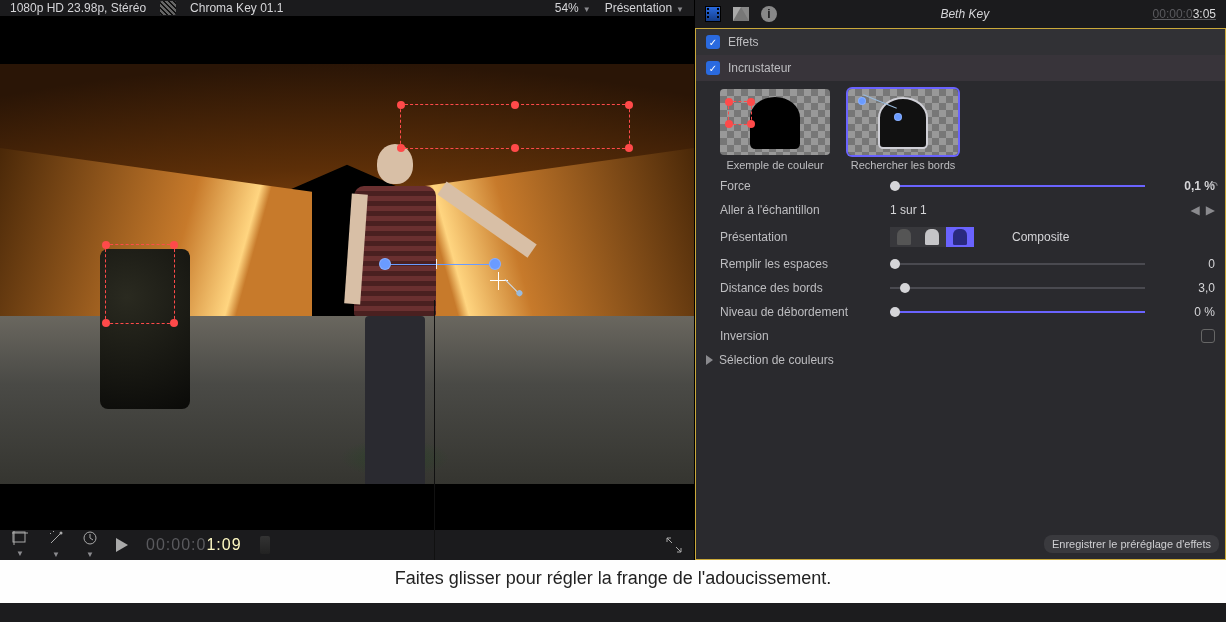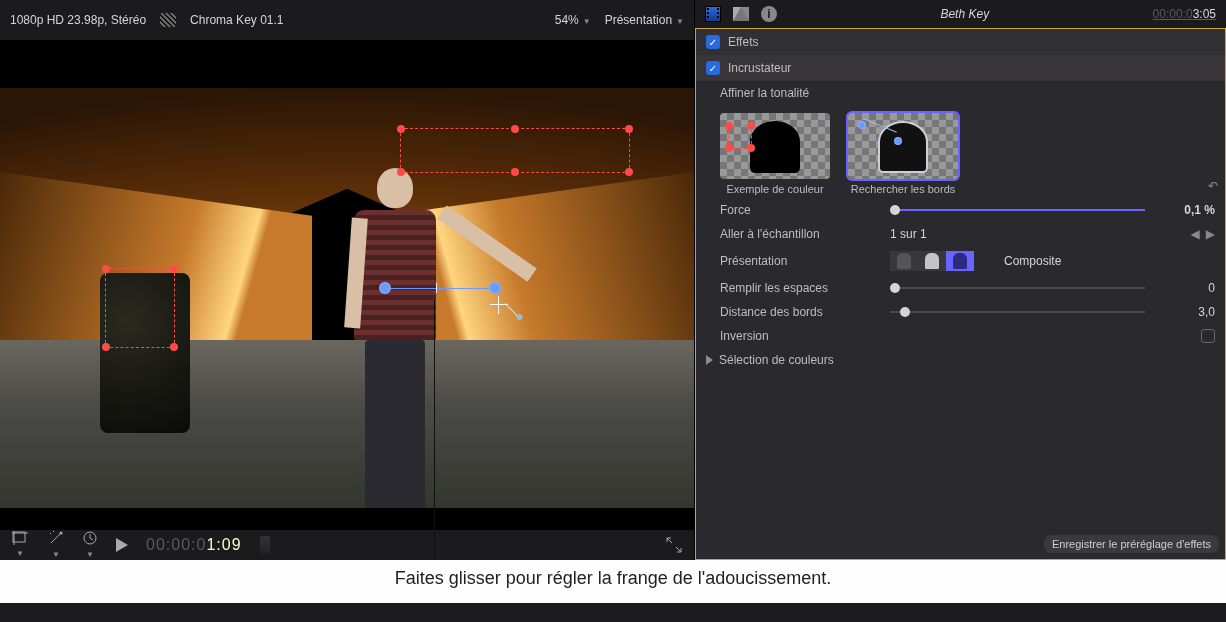--- a/index.html
+++ b/index.html
@@ -2,21 +2,21 @@
 <html><head>
 <meta charset="utf-8">
 <style>
   * { box-sizing: border-box; margin: 0; padding: 0; font-family: -apple-system, "Helvetica Neue", Arial, sans-serif; }
   body { background: #1c1c1e; color: #bdbdc0; font-size: 12px; width: 1226px; }
   .app { width: 1226px; height: 560px; display: flex; background: #212124; }
   .left { width: 695px; display: flex; flex-direction: column; border-right: 1px solid #000; }
   .right { flex: 1; display: flex; flex-direction: column; background: #2a2a2e; }
 
   
-  .tb { height: 40px; background: #1b1b1d; display: flex; align-items: center; padding: 0 10px; gap: 14px; font-size: 12px; color: #d5d5d8; }
+  .tb { height: 16px; background: #1b1b1d; display: flex; align-items: center; padding: 0 10px; gap: 14px; font-size: 12px; color: #d5d5d8; }
   .tb .sep { margin-left: auto; }
   .chev { display:inline-block; margin-left:4px; font-size:8px; color:#8a8a8e; }
   .clapper { width: 16px; height: 14px; background: linear-gradient(45deg,#666 25%,#111 25%,#111 50%,#666 50%,#666 75%,#111 75%); background-size: 5px 5px; border-radius: 2px; }
 
   
   .viewer { flex: 1; background: #000; position: relative; }
   .scene { position: absolute; left: 0; top: 48px; right: 0; height: 420px; overflow: hidden; }
   .floor { position:absolute; left:0; right:0; top:60%; bottom:0; background: linear-gradient(#6a675f,#4a4a46 40%,#353530); }
   .ceil  { position:absolute; left:0; right:0; top:0; height:60%;
            background: radial-gradient(ellipse 120% 140% at 50% 140%, #c77a2b 0%, #a85a15 40%, #5d2f08 70%, #2a1506 100%);
@@ -201,23 +201,20 @@
     <div class="insp">
       <div class="secthdr">
         <span class="chk">✓</span>
         <span>Effets</span>
       </div>
       <div class="secthdr sub">
         <span class="chk">✓</span>
         <span>Incrustateur</span>
       </div>
 
-      <div class="row">
-        <span class="lbl">Affiner la tonalité</span>
-      </div>
       <div class="thumbs">
         <div class="thumb">
           <div class="thumbv">
               <div class="sil"></div>
             <div class="redsel" style="left:8px;top:12px;width:24px;height:24px;">
                 <span class="h tl"></span>
                 <span class="h tr"></span>
                 <span class="h bl"></span>
                 <span class="h br"></span>
               </div>
@@ -264,41 +261,50 @@
           <span class="pres">
               <span class="mini" style="background:#555;"></span>
             </span>
           <span class="pres out">
               <span class="mini"></span>
             </span>
           <span class="pres sel">
               <span class="mini" style="background:#2a2a80;"></span>
             </span>
         </div>
-        <span class="val" style="margin-left:20px;">Composite</span>
+        <span class="val" style="margin-left:28px;">Composite</span>
       </div>
 
       <div class="row">
         <span class="lbl">Remplir les espaces</span>
         <div class="slider">
             <div class="track"></div>
             <div class="knob" style="left:0;"></div>
           </div>
         <span class="val" style="width:60px;text-align:right;">0</span>
       </div>
 
       <div class="row">
         <span class="lbl">Distance des bords</span>
         <div class="slider">
             <div class="track"></div>
             <div class="knob" style="left:4%;"></div>
           </div>
         <span class="val" style="width:60px;text-align:right;">3,0</span>
       </div>
 
+      <div class="row">
+        <span class="lbl">Niveau de débordement</span>
+        <div class="slider">
+            <div class="track"></div>
+            <div class="fill" style="width:100%;"></div>
+            <div class="knob" style="left:0;"></div>
+          </div>
+        <span class="val" style="width:60px;text-align:right;">0 %</span>
+      </div>
 
       <div class="row">
         <span class="lbl">Inversion</span>
         <span style="margin-left:auto;" class="chkempty"></span>
       </div>
 
       <div class="disc">
         <span class="tri"></span>
         <span>Sélection de couleurs</span>
       </div>

